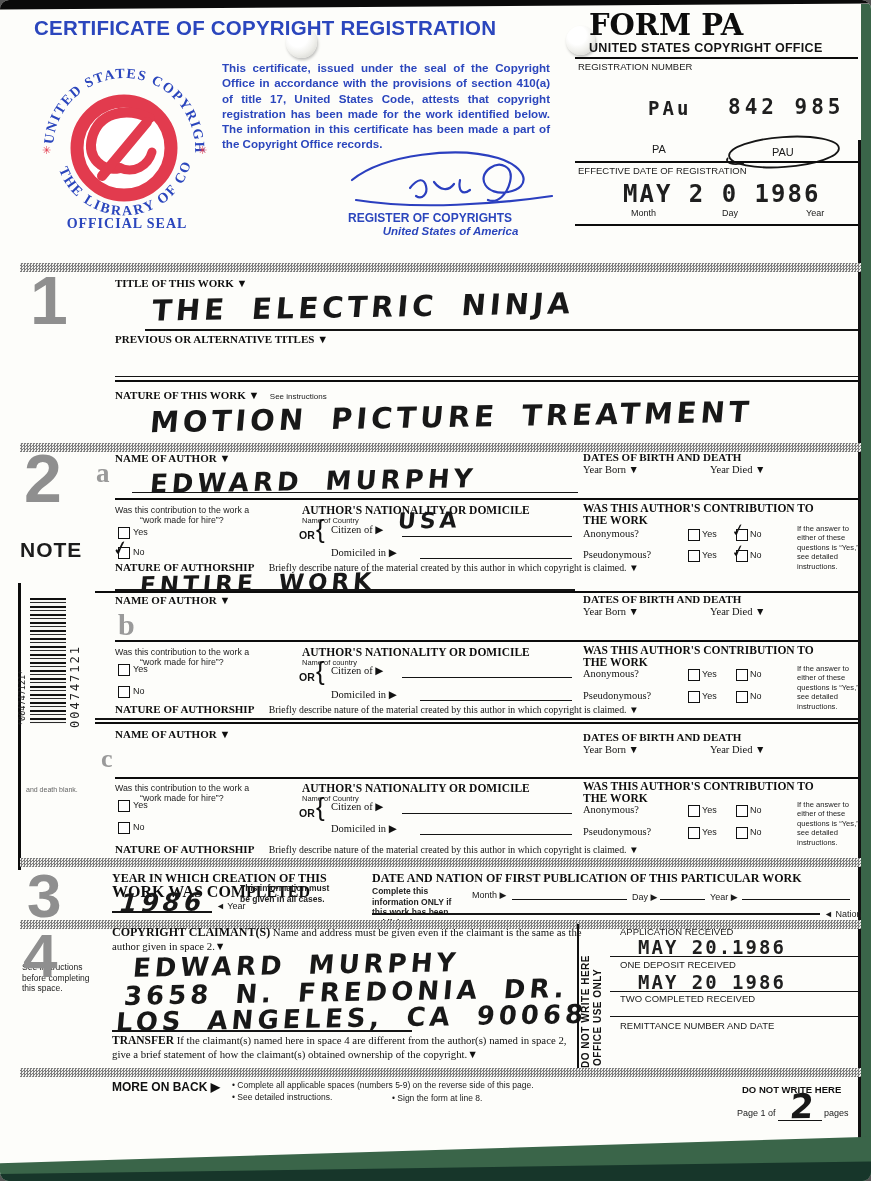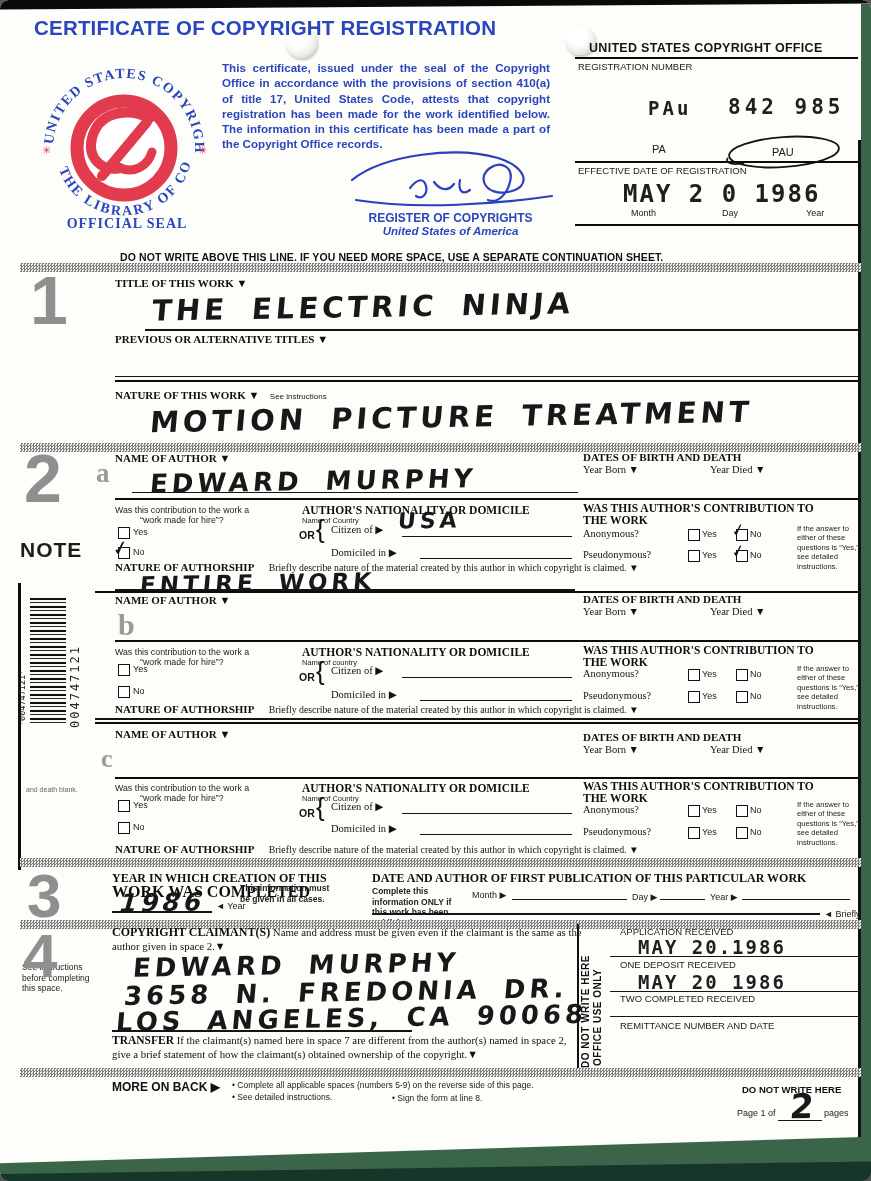--- a/index.html
+++ b/index.html
@@ -73,43 +73,43 @@
 
   <div class="cert-par">This certificate, issued under the seal of the Copyright Office in accordance with the provisions of section 410(a) of title 17, United States Code, attests that copyright registration has been made for the work identified below. The information in this certificate has been made a part of the Copyright Office records.</div>
 
   <svg class="a" style="left:348px;top:142px;" width="210" height="72" viewBox="0 0 210 72">
     <g stroke="#2b3fbf" stroke-width="2.2" fill="none" stroke-linecap="round">
       <path d="M4,38 C 36,12 110,4 150,16 C 180,25 184,46 160,50 C 138,54 128,36 142,26 C 152,19 166,24 162,40 C 159,52 150,62 140,58"></path>
       <path d="M62,46 C 70,36 76,36 78,44 C 80,52 74,58 68,54 M86,40 C 92,48 100,50 106,42 M112,38 C 110,48 114,54 122,48"></path>
       <path d="M8,58 C 70,68 150,62 204,54"></path>
     </g>
   </svg>
-  <div class="a blue" style="left:348px;top:211px;width:205px;text-align:center;font-size:12px;font-weight:600;">REGISTER OF COPYRIGHTS</div>
+  <div class="a blue" style="left:348px;top:211px;width:205px;text-align:left;font-size:12px;font-weight:600;">REGISTER OF COPYRIGHTS</div>
   <div class="a blue" style="left:348px;top:225px;width:205px;text-align:center;font-size:11.5px;font-style:italic;font-weight:600;">United States of America</div>
 
+  <div class="a" style="left:589px;top:8px;font-family:'DejaVu Serif',serif;font-weight:700;font-size:29px;color:#0d0d0d;">FORM PA</div>
   <div class="a" style="left:589px;top:41px;font-size:12.5px;font-weight:600;color:#151515;letter-spacing:0.3px;">UNITED STATES COPYRIGHT OFFICE</div>
   <div class="thk" style="left:575px;top:57px;width:283px;"></div>
   <div class="s" style="left:578px;top:61px;font-size:9.5px;">REGISTRATION NUMBER</div>
   <div class="stamp" style="left:648px;top:97px;font-size:19px;">PAu</div>
   <div class="stamp" style="left:728px;top:95px;font-size:21px;letter-spacing:4px;">842 985</div>
   <div class="s" style="left:652px;top:143px;font-size:11px;">PA</div>
   <div class="s" style="left:772px;top:146px;font-size:11px;">PAU</div>
   <svg class="a" style="left:722px;top:128px;" width="135" height="46" viewBox="0 0 135 46">
     <ellipse cx="62" cy="24" rx="55" ry="15" fill="none" stroke="#161616" stroke-width="1.8" transform="rotate(-4 62 24)"></ellipse>
     <path d="M6,30 C 2,34 10,38 22,35" fill="none" stroke="#161616" stroke-width="1.8"></path>
   </svg>
   <div class="thk" style="left:575px;top:161px;width:283px;"></div>
   <div class="s" style="left:578px;top:165px;font-size:9.5px;">EFFECTIVE DATE OF REGISTRATION</div>
   <div class="stamp" style="left:623px;top:180px;font-size:24px;letter-spacing:2px;transform:scaleY(1.05);">MAY 2 0 1986</div>
   <div class="s" style="left:631px;top:208px;font-size:9px;">Month</div>
   <div class="s" style="left:722px;top:208px;font-size:9px;">Day</div>
   <div class="s" style="left:806px;top:208px;font-size:9px;">Year</div>
   <div class="thk" style="left:575px;top:224px;width:283px;"></div>
 
-  <div class="a" style="left:120px;top:251px;font-size:10.5px;font-weight:700;letter-spacing:0.1px;white-space:nowrap;">DO NOT WRITE ABOVE THIS LINE. IF YOU NEED MORE SPACE, USE A SEPARATE CONTINUATION SHEET.</div>
   <div class="band" style="left:20px;top:263px;width:841px;"></div>
 
   <div class="num" style="left:30px;top:270px;font-size:68px;">1</div>
   <div class="t" style="left:115px;top:277px;">TITLE OF THIS WORK ▼</div>
   <div class="hw" style="left:152px;top:290px;font-size:29px;">THE ELECTRIC NINJA</div>
   <div class="ln" style="left:145px;top:329px;width:713px;border-top-width:2px;"></div>
   <div class="t" style="left:115px;top:333px;">PREVIOUS OR ALTERNATIVE TITLES ▼</div>
   <div class="ln" style="left:115px;top:376px;width:743px;"></div>
   <div class="thk" style="left:115px;top:380px;width:743px;"></div>
   <div class="a" style="left:115px;top:385px;white-space:nowrap;">
@@ -265,44 +265,44 @@
   </div>
 
   <div class="band" style="left:20px;top:858px;width:841px;"></div>
   <div class="num" style="left:27px;top:868px;font-size:62px;">3</div>
   <div class="t" style="left:112px;top:871px;font-size:12px;">YEAR IN WHICH CREATION OF THIS</div>
   <div class="t" style="left:112px;top:883px;font-size:16px;">WORK WAS COMPLETED</div>
   <div class="hw" style="left:120px;top:888px;font-size:25px;font-style:italic;">1986</div>
   <div class="ln" style="left:112px;top:911px;width:100px;border-top-width:2px;"></div>
   <div class="s" style="left:216px;top:901px;font-size:9px;">◄ Year</div>
   <div class="mg wrap" style="left:240px;top:883px;width:92px;font-weight:700;">This information must be given in all cases.</div>
-  <div class="t" style="left:372px;top:871px;font-size:12px;">DATE AND AUTHOR OF FIRST PUBLICATION OF THIS PARTICULAR WORK</div>
+  <div class="t" style="left:372px;top:871px;font-size:12px;">DATE AND NATION OF FIRST PUBLICATION OF THIS PARTICULAR WORK</div>
   <div class="mg wrap" style="left:372px;top:886px;width:96px;font-weight:700;">Complete this information ONLY if this work has been published.</div>
   <div class="s" style="left:472px;top:890px;font-size:9px;">Month ▶</div>
   <div class="ln" style="left:512px;top:899px;width:115px;border-top-width:1.8px;"></div>
   <div class="s" style="left:632px;top:892px;font-size:9px;">Day ▶</div>
   <div class="ln" style="left:660px;top:899px;width:45px;border-top-width:1.8px;"></div>
   <div class="s" style="left:710px;top:892px;font-size:9px;">Year ▶</div>
   <div class="ln" style="left:742px;top:899px;width:108px;border-top-width:1.8px;"></div>
   <div class="ln" style="left:372px;top:913px;width:448px;border-top-width:2px;"></div>
-  <div class="s" style="left:824px;top:909px;font-size:9px;">◄ Briefly</div>
+  <div class="s" style="left:824px;top:909px;font-size:9px;">◄ Nation</div>
 
   <div class="band" style="left:20px;top:920px;width:841px;"></div>
   <div class="num" style="left:23px;top:928px;font-size:62px;">4</div>
   <div class="a wrap" style="left:112px;top:926px;width:470px;font-family:'Liberation Serif',serif;font-size:10.8px;line-height:1.15;">
     <span class="t" style="position:static;font-size:12px;">COPYRIGHT CLAIMANT(S)</span>
     <span>Name and address must be given even if the claimant is the same as the author given in space 2.▼</span>
   </div>
   <div class="hw" style="left:133px;top:950px;font-size:26px;">EDWARD MURPHY</div>
   <div class="hw" style="left:124px;top:977px;font-size:26px;">3658 N. FREDONIA DR.</div>
   <div class="hw" style="left:116px;top:1003px;font-size:26px;">LOS ANGELES, CA 90068</div>
   <div class="ln" style="left:112px;top:1030px;width:300px;border-top-width:2.5px;"></div>
   <div class="a wrap" style="left:112px;top:1034px;width:462px;font-family:'Liberation Serif',serif;font-size:10.8px;line-height:1.2;">
     <span class="t" style="position:static;font-size:11.5px;">TRANSFER</span>
-    <span>If the claimant(s) named here in space 7 are different from the author(s) named in space 2, give a brief statement of how the claimant(s) obtained ownership of the copyright.▼</span>
+    <span>If the claimant(s) named here in space 4 are different from the author(s) named in space 2, give a brief statement of how the claimant(s) obtained ownership of the copyright.▼</span>
   </div>
 
   <div class="a" style="left:577px;top:924px;width:2px;height:146px;background:#111;"></div>
   <div class="vt" style="left:580px;top:930px;height:138px;font-size:10px;letter-spacing:0.5px;">DO NOT WRITE HERE</div>
   <div class="vt" style="left:592px;top:934px;height:132px;font-size:10px;letter-spacing:0.5px;">OFFICE USE ONLY</div>
   <div class="s" style="left:620px;top:926px;font-size:9.5px;">APPLICATION RECEIVED</div>
   <div class="stamp" style="left:638px;top:936px;font-size:19px;letter-spacing:2px;">MAY 20.1986</div>
   <div class="ln" style="left:610px;top:956px;width:248px;border-top-width:1.6px;"></div>
   <div class="s" style="left:620px;top:959px;font-size:9.5px;">ONE DEPOSIT RECEIVED</div>
   <div class="stamp" style="left:638px;top:971px;font-size:19px;letter-spacing:2px;">MAY 20 1986</div>

